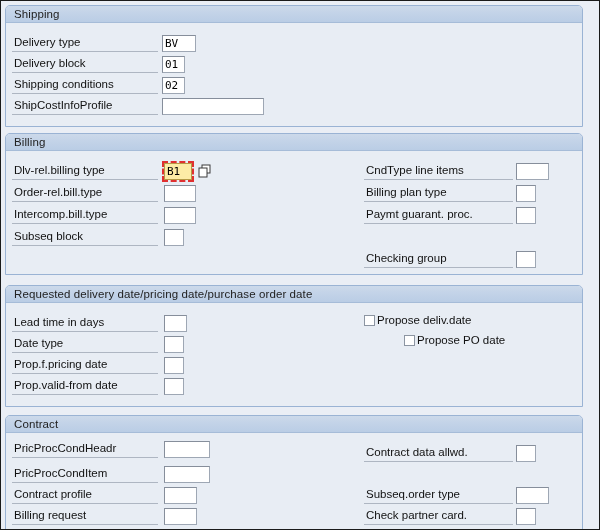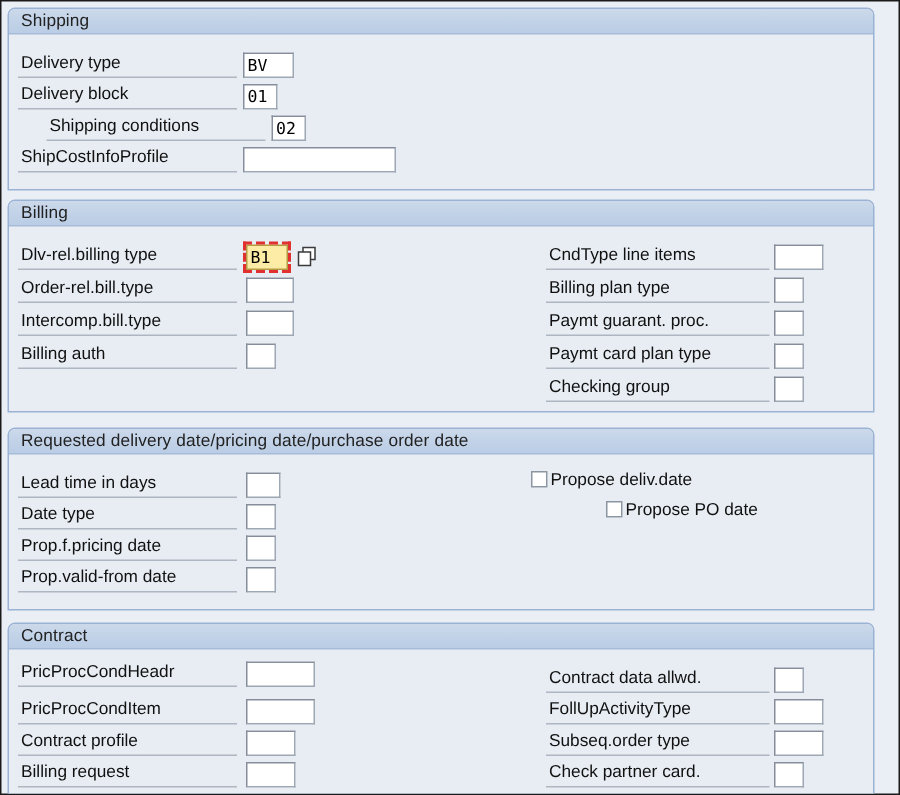--- a/index.html
+++ b/index.html
@@ -132,21 +132,21 @@
       <div class="field-row" style="left:6px; top:11px; width:250px;">
         <div class="flabel" style="width:146px;">Delivery type</div>
         <div class="finput" style="left:150px; width:34px;">BV</div>
       </div>
 
       <div class="field-row" style="left:6px; top:32px; width:250px;">
         <div class="flabel" style="width:146px;">Delivery block</div>
         <div class="finput" style="left:150px; width:23px;">01</div>
       </div>
 
-      <div class="field-row" style="left:6px; top:53px; width:250px;margin-left:19px;">
+      <div class="field-row" style="left:6px; top:53px; width:250px;">
         <div class="flabel" style="width:146px;">Shipping conditions</div>
         <div class="finput" style="left:150px; width:23px;">02</div>
       </div>
 
       <div class="field-row" style="left:6px; top:74px; width:260px;">
         <div class="flabel" style="width:146px;">ShipCostInfoProfile</div>
         <div class="finput" style="left:150px; width:102px;"></div>
       </div>
 
 
@@ -172,43 +172,39 @@
         <div class="flabel" style="width:146px;">Order-rel.bill.type</div>
         <div class="finput" style="left:152px; width:32px;"></div>
       </div>
 
       <div class="field-row" style="left:6px; top:55px; width:260px;">
         <div class="flabel" style="width:146px;">Intercomp.bill.type</div>
         <div class="finput" style="left:152px; width:32px;"></div>
       </div>
 
       <div class="field-row" style="left:6px; top:77px; width:260px;">
-        <div class="flabel" style="width:146px;">Billing auth</div>
+        <div class="flabel" style="width:146px;">Subseq block</div>
         <div class="finput" style="left:152px; width:20px;"></div>
       </div>
 
       <div class="field-row" style="left:358px; top:11px; width:195px;">
         <div class="flabel" style="width:149px;">CndType line items</div>
         <div class="finput" style="left:152px; width:33px;"></div>
       </div>
 
       <div class="field-row" style="left:358px; top:33px; width:195px;">
         <div class="flabel" style="width:149px;">Billing plan type</div>
         <div class="finput" style="left:152px; width:20px;"></div>
       </div>
 
       <div class="field-row" style="left:358px; top:55px; width:195px;">
         <div class="flabel" style="width:149px;">Paymt guarant. proc.</div>
         <div class="finput" style="left:152px; width:20px;"></div>
       </div>
 
-      <div class="field-row" style="left:358px; top:77px; width:195px;">
-        <div class="flabel" style="width:149px;">Paymt card plan type</div>
-        <div class="finput" style="left:152px; width:20px;"></div>
-      </div>
 
       <div class="field-row" style="left:358px; top:99px; width:195px;">
         <div class="flabel" style="width:149px;">Checking group</div>
         <div class="finput" style="left:152px; width:20px;"></div>
       </div>
 
     </div>
   </div>
 
   <div class="panel" style="top:284px; height:122px;">
@@ -228,21 +224,21 @@
       <div class="field-row" style="left:6px; top:53px; width:260px;">
         <div class="flabel" style="width:146px;">Prop.f.pricing date</div>
         <div class="finput" style="left:152px; width:20px;"></div>
       </div>
 
       <div class="field-row" style="left:6px; top:74px; width:260px;">
         <div class="flabel" style="width:146px;">Prop.valid-from date</div>
         <div class="finput" style="left:152px; width:20px;"></div>
       </div>
 
-      <div class="cbrow" style="left:348px; top:11px;">
+      <div class="cbrow" style="left:358px; top:11px;">
         <span class="cbox"></span><span class="cblabel">Propose deliv.date</span>
       </div>
 
       <div class="cbrow" style="left:358px; top:31px;padding-left:40px;">
         <span class="cbox"></span><span class="cblabel">Propose PO date</span>
       </div>
 
     </div>
   </div>
 
@@ -268,24 +264,20 @@
       <div class="field-row" style="left:6px; top:74px; width:260px;">
         <div class="flabel" style="width:146px;">Billing request</div>
         <div class="finput" style="left:152px; width:33px;"></div>
       </div>
 
       <div class="field-row" style="left:358px; top:11px; width:195px;">
         <div class="flabel" style="width:149px;">Contract data allwd.</div>
         <div class="finput" style="left:152px; width:20px;"></div>
       </div>
 
-      <div class="field-row" style="left:358px; top:32px; width:195px;">
-        <div class="flabel" style="width:149px;">FollUpActivityType</div>
-        <div class="finput" style="left:152px; width:33px;"></div>
-      </div>
 
       <div class="field-row" style="left:358px; top:53px; width:195px;">
         <div class="flabel" style="width:149px;">Subseq.order type</div>
         <div class="finput" style="left:152px; width:33px;"></div>
       </div>
 
       <div class="field-row" style="left:358px; top:74px; width:195px;">
         <div class="flabel" style="width:149px;">Check partner card.</div>
         <div class="finput" style="left:152px; width:20px;"></div>
       </div>

